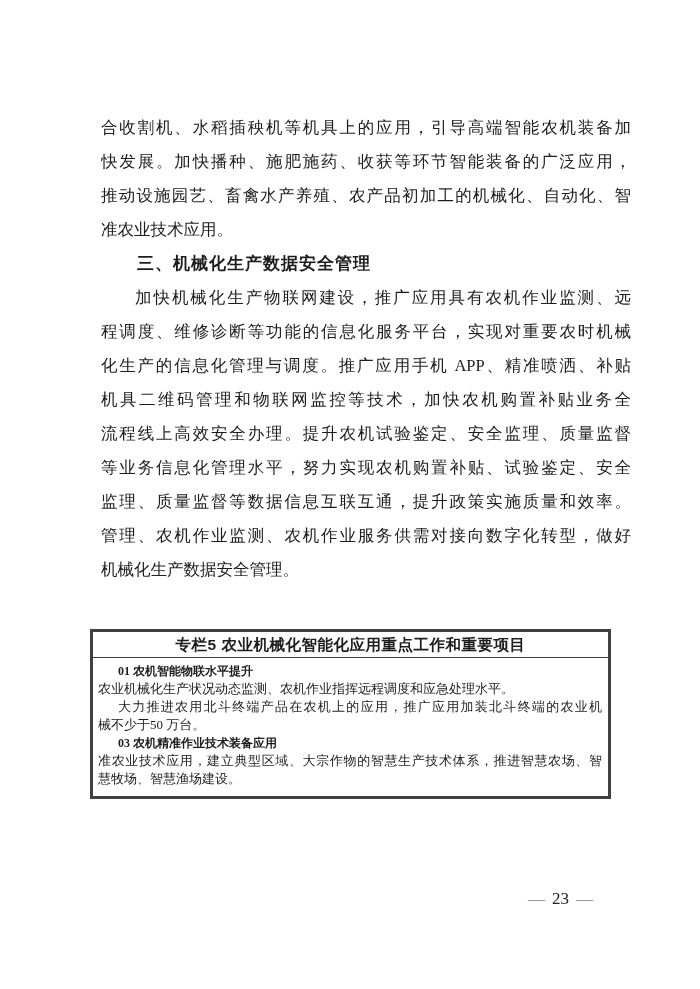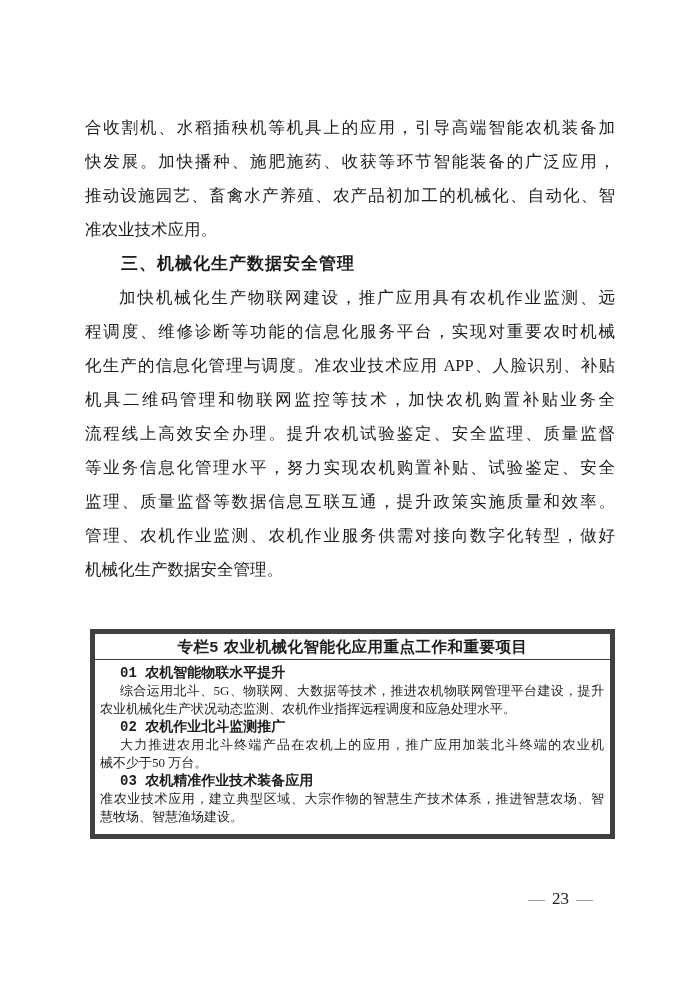--- a/index.html
+++ b/index.html
@@ -11,21 +11,21 @@
     position: relative;
     width: 700px;
     height: 989px;
     background: #ffffff;
     overflow: hidden;
     font-family: "Liberation Serif", "DejaVu Serif", serif;
     color: #1d1d1d;
   }
   .content {
     position: absolute;
-    left: 85px;
+    left: 101px;
     top: 111px;
     width: 530px;
   }
   
   .jline {
     font-size: 16.5px;
     line-height: 34px;
     height: 34px;
     text-align: justify;
     text-align-last: justify;
@@ -46,42 +46,42 @@
     line-height: 34px;
     height: 34px;
     text-indent: 36px;
     letter-spacing: 1px;
   }
   .callout-box {
     position: absolute;
     left: 90px;
     top: 629px;
     width: 515px;
-    border: 5px solid #404040;
+    border: 3px solid #404040;
     background: #ffffff;
   }
   .box-title {
     font-family: "Liberation Sans", "DejaVu Sans", sans-serif;
     font-weight: 700;
     font-size: 15.5px;
     line-height: 25px;
     height: 25px;
     text-align: center;
     border-bottom: 1px solid #3c3c3c;
     letter-spacing: 0.5px;
     overflow: hidden;
   }
   .box-body {
     padding: 4px 6px 8px 5px;
     font-size: 13px;
   }
   .box-item-heading {
-    font-family: Liberation Mono, monospace;
+    font-family: Liberation Serif, serif;
     font-weight: 700;
-    font-size: 14px;
+    font-size: 12px;
     line-height: 18px;
     height: 18px;
     text-indent: 20px;
     overflow: hidden;
   }
   .box-line {
     font-size: 13px;
     line-height: 18px;
     height: 18px;
     text-align: justify;
@@ -121,40 +121,38 @@
       <div class="jline">快发展。加快播种、施肥施药、收获等环节智能装备的广泛应用，</div>
       <div class="jline">推动设施园艺、畜禽水产养殖、农产品初加工的机械化、自动化、智</div>
       <div class="jline end">准农业技术应用。</div>
     </div>
 
     <div class="section-heading">三、机械化生产数据安全管理</div>
 
     <div class="para">
       <div class="jline indent">加快机械化生产物联网建设，推广应用具有农机作业监测、远</div>
       <div class="jline">程调度、维修诊断等功能的信息化服务平台，实现对重要农时机械</div>
-      <div class="jline">化生产的信息化管理与调度。准农业技术应用 APP、人脸识别、补贴</div>
+      <div class="jline">化生产的信息化管理与调度。推广应用手机 APP、精准喷洒、补贴</div>
       <div class="jline">机具二维码管理和物联网监控等技术，加快农机购置补贴业务全</div>
       <div class="jline">流程线上高效安全办理。提升农机试验鉴定、安全监理、质量监督</div>
       <div class="jline">等业务信息化管理水平，努力实现农机购置补贴、试验鉴定、安全</div>
       <div class="jline">监理、质量监督等数据信息互联互通，提升政策实施质量和效率。</div>
       <div class="jline">管理、农机作业监测、农机作业服务供需对接向数字化转型，做好</div>
       <div class="jline end">机械化生产数据安全管理。</div>
     </div>
 
   </div>
 
   <div class="callout-box">
     <div class="box-title">专栏5 农业机械化智能化应用重点工作和重要项目</div>
     <div class="box-body">
 
       <div class="box-item-heading">01 农机智能物联水平提升</div>
-      <div class="box-line first">综合运用北斗、5G、物联网、大数据等技术，推进农机物联网管理平台建设，提升</div>
       <div class="box-line end">农业机械化生产状况动态监测、农机作业指挥远程调度和应急处理水平。</div>
 
-      <div class="box-item-heading">02 农机作业北斗监测推广</div>
       <div class="box-line first">大力推进农用北斗终端产品在农机上的应用，推广应用加装北斗终端的农业机</div>
       <div class="box-line end">械不少于50 万台。</div>
 
       <div class="box-item-heading">03 农机精准作业技术装备应用</div>
       <div class="box-line">准农业技术应用，建立典型区域、大宗作物的智慧生产技术体系，推进智慧农场、智</div>
       <div class="box-line end">慧牧场、智慧渔场建设。</div>
 
     </div>
   </div>
 

